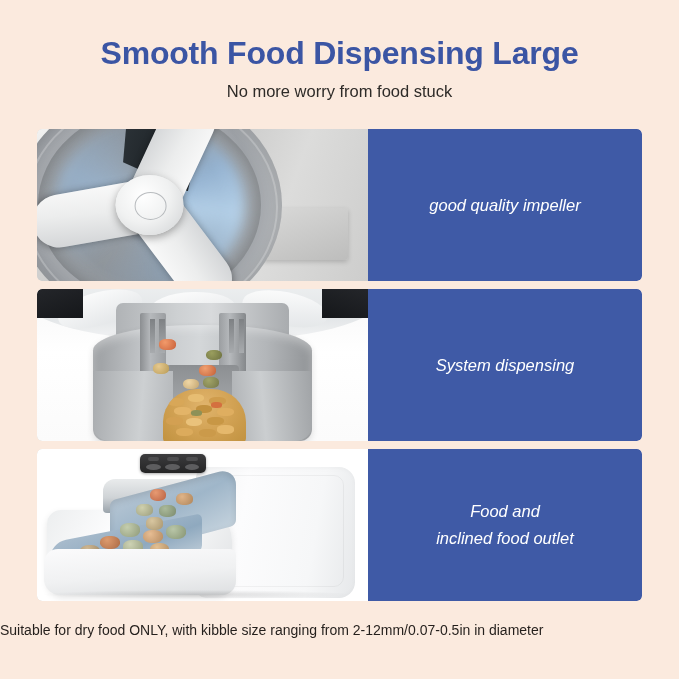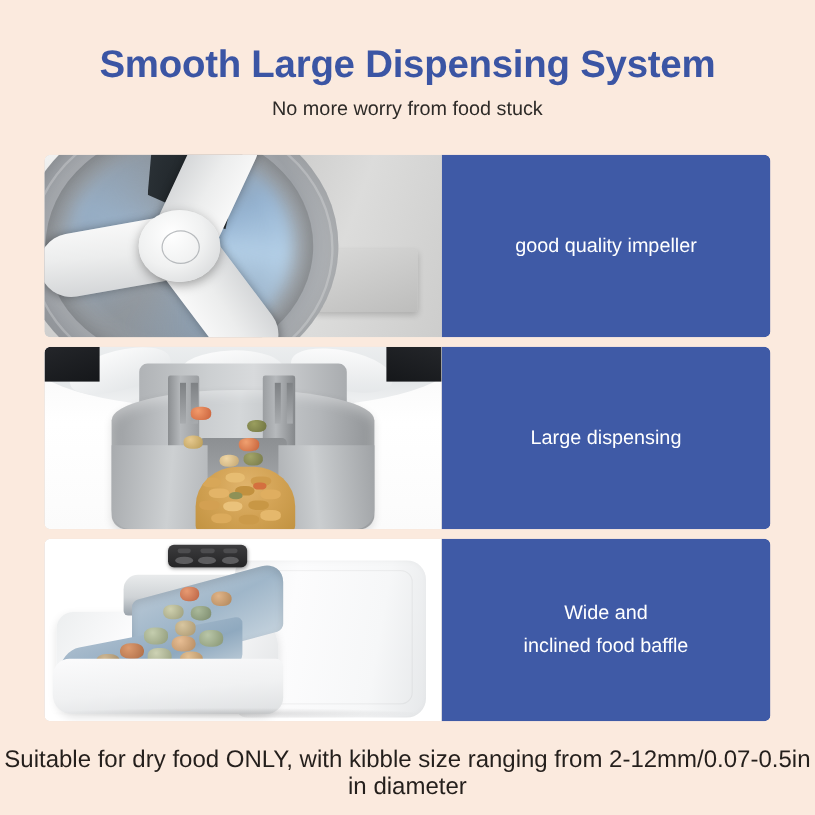--- a/index.html
+++ b/index.html
@@ -47,20 +47,21 @@
     left: 37px;
     top: 129px;
     width: 605px;
   }
   .row {
     display: flex;
     height: 152px;
     margin-bottom: 8px;
     border-radius: 5px;
     overflow: hidden;
+    font-style: italic;
   }
   .row:last-child { margin-bottom: 0; }
 
   .photo {
     position: relative;
     width: 331px;
     height: 100%;
     overflow: hidden;
     background: #d6d6d6;
     border-top-left-radius: 5px;
@@ -83,22 +84,21 @@
     box-sizing: border-box;
   }
   .caption .cline { display: block; white-space: nowrap; }
 
   
   .footer {
     position: absolute;
     left: 0;
     right: 0;
     top: 622px;
-    text-align: center;
-    font-size: 20px;
+    font-size: 14px;
     color: #241f1c;
   }
 
   
   .p1-bg {
     position: absolute; inset: 0;
     background:
       linear-gradient(160deg, #f2f2f1 0%, #dededd 22%, #cfcfce 55%, #c3c3c2 100%);
   }
   .p1-rightwall {
@@ -324,21 +324,21 @@
     position: absolute; left: 2%; bottom: 1%; width: 92%; height: 6%;
     background: radial-gradient(ellipse at 50% 50%, rgba(0,0,0,.13), rgba(0,0,0,0) 72%);
   }
 </style>
 </head>
 <body>
 
 <div class="page">
 
   <div class="header">
-    <h1 class="title">Smooth Large Dispensing System</h1>
+    <h1 class="title">Smooth Food Dispensing Large</h1>
     <p class="subtitle">No more worry from food stuck</p>
   </div>
 
   <div class="rows">
 
     <div class="row">
       <div class="photo">
         <div class="p1-bg"></div>
         <div class="p1-rightwall"></div>
         <div class="p1-step"></div>
@@ -396,21 +396,21 @@
           <div class="kib" style="left:28%;top:52%;width:20%;height:15%;background:#eac27b;"></div>
           <div class="kib" style="left:54%;top:50%;width:20%;height:15%;background:#c89745;"></div>
           <div class="kib" style="left:16%;top:70%;width:20%;height:15%;background:#dcab5c;"></div>
           <div class="kib" style="left:44%;top:72%;width:20%;height:15%;background:#cb9a4a;"></div>
           <div class="kib" style="left:66%;top:66%;width:20%;height:15%;background:#e5b86c;"></div>
           <div class="kib" style="left:34%;top:38%;width:14%;height:11%;background:#8e9157;"></div>
           <div class="kib" style="left:58%;top:24%;width:13%;height:11%;background:#d4703f;"></div>
         </div>
       </div>
       <div class="caption">
-        <span class="cline">Large dispensing</span>
+        <span class="cline">System dispensing</span>
       </div>
     </div>
 
     <div class="row">
       <div class="photo">
         <div class="p3-bg"></div>
         <div class="p3-body"></div>
         <div class="p3-panel">
           <div class="p3-btn sq" style="left:12%;top:16%;width:18%;height:22%;"></div>
           <div class="p3-btn sq" style="left:41%;top:16%;width:18%;height:22%;"></div>
@@ -435,22 +435,22 @@
         <div class="kib" style="left:19%;top:57%;width:6%;height:9%;background:radial-gradient(circle at 36% 30%,#dc9a6e,#ab6a44);"></div>
         <div class="kib" style="left:26%;top:60%;width:6%;height:9%;background:radial-gradient(circle at 36% 30%,#cdd2b4,#98a080);"></div>
         <div class="kib" style="left:34%;top:62%;width:6%;height:9%;background:radial-gradient(circle at 36% 30%,#e3c093,#b08c61);"></div>
         <div class="kib" style="left:13%;top:63%;width:6%;height:9%;background:radial-gradient(circle at 36% 30%,#cfb894,#9e8865);"></div>
         <div class="kib" style="left:20%;top:66%;width:6%;height:9%;background:radial-gradient(circle at 36% 30%,#d79a72,#a66a46);"></div>
         <div class="kib" style="left:9%;top:68%;width:6%;height:9%;background:radial-gradient(circle at 36% 30%,#c6cfb0,#929b7c);"></div>
         <div class="p3-lip"></div>
         <div class="p3-shadow"></div>
       </div>
       <div class="caption">
-        <span class="cline">Wide and</span>
-        <span class="cline">inclined food baffle</span>
+        <span class="cline">Food and</span>
+        <span class="cline">inclined food outlet</span>
       </div>
     </div>
 
   </div>
 
   <div class="footer">Suitable for dry food ONLY, with kibble size ranging from 2-12mm/0.07-0.5in in diameter</div>
 
 </div>
 
 </body></html>

